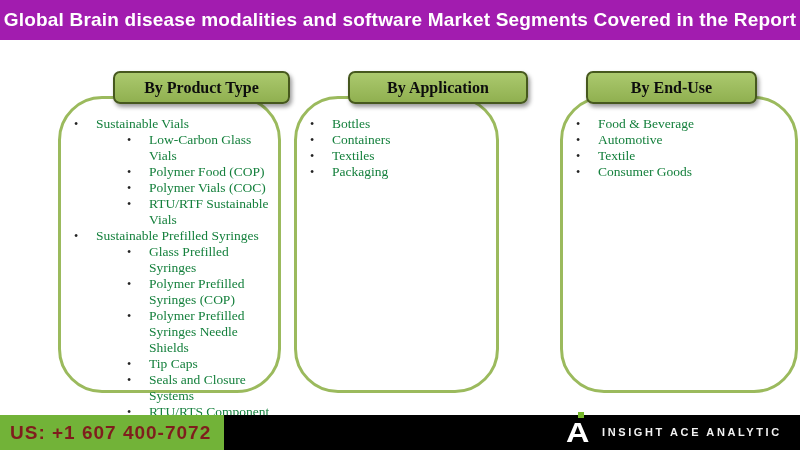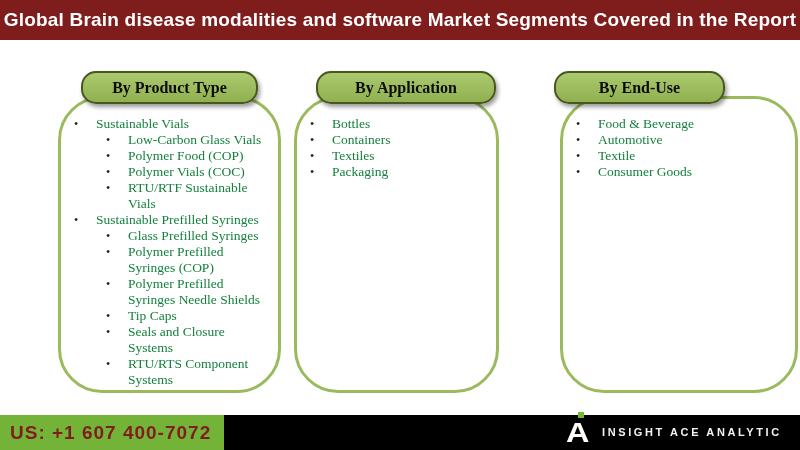--- a/index.html
+++ b/index.html
@@ -5,58 +5,58 @@
   * { box-sizing: border-box; }
   html,body { margin:0; padding:0; }
   body {
     width:800px; height:450px; position:relative; overflow:hidden;
     background:#ffffff; font-family:"Liberation Serif", serif;
   }
 
   
   .header-bar {
     position:absolute; left:0; top:0; width:800px; height:40px;
-    background:#7f1d1d; display:flex; align-items:center; justify-content:center;
+    background:#a21caf; display:flex; align-items:center; justify-content:center;
   }
   .header-bar .title {
     color:#ffffff; font-family:"Liberation Sans", sans-serif;
     font-size:19px; font-weight:bold; letter-spacing:0.2px; white-space:nowrap;
   }
 
   
   .seg-box {
     position:absolute; top:96px; height:297px; background:#ffffff;
     border:3px solid #9bba5d; border-radius:44px;
   }
   #box-product   { left:58px;  width:223px; }
   #box-application { left:294px; width:205px; }
   #box-enduse    { left:560px; width:238px; }
 
   .seg-tab {
     position:absolute; top:71px; height:33px; z-index:2;
     background:linear-gradient(to bottom,#abc96e,#90b050);
-    border:2px solid #46581e; border-radius:15px;
+    border:2px solid #46581e; border-radius:7px;
     box-shadow:2px 3px 4px rgba(0,0,0,0.40);
-    display:flex; align-items:center; justify-content:center;
+    display:flex; align-items:center; justify-content:center;margin-left:32px;
   }
   #tab-product     { left:81px;  width:177px; }
   #tab-application { left:316px; width:180px; }
   #tab-enduse      { left:554px; width:171px; }
   .seg-tab .tab-label {
     font-family:"Liberation Serif", serif; font-weight:bold;
     font-size:16px; color:#0d0d0d; white-space:nowrap;
   }
 
   .seg-list { margin-top:17px; }
   .item { display:flex; align-items:flex-start; line-height:16px; font-size:13.5px; color:#15803d; }
   .item .bullet { width:12px; text-align:center; flex:0 0 12px; font-size:12px; color:#222; }
   .item .bullet::before { content:"\2022"; }
   .item .txt { padding-left:14px; white-space:pre-line; }
   .l1 { padding-left:9px; }
-  .l2 { padding-left:41px; }
+  .l2 { padding-left:62px; }
 
   
   .footer-green {
     position:absolute; left:0; top:415px; width:224px; height:35px;
     background:#72b338; display:flex; align-items:center;
   }
   .footer-green .phone {
     font-family:"Liberation Sans", sans-serif; font-weight:bold;
     font-size:19px; color:#7f1d1d; padding-left:10px; letter-spacing:1px; white-space:nowrap;
   }

